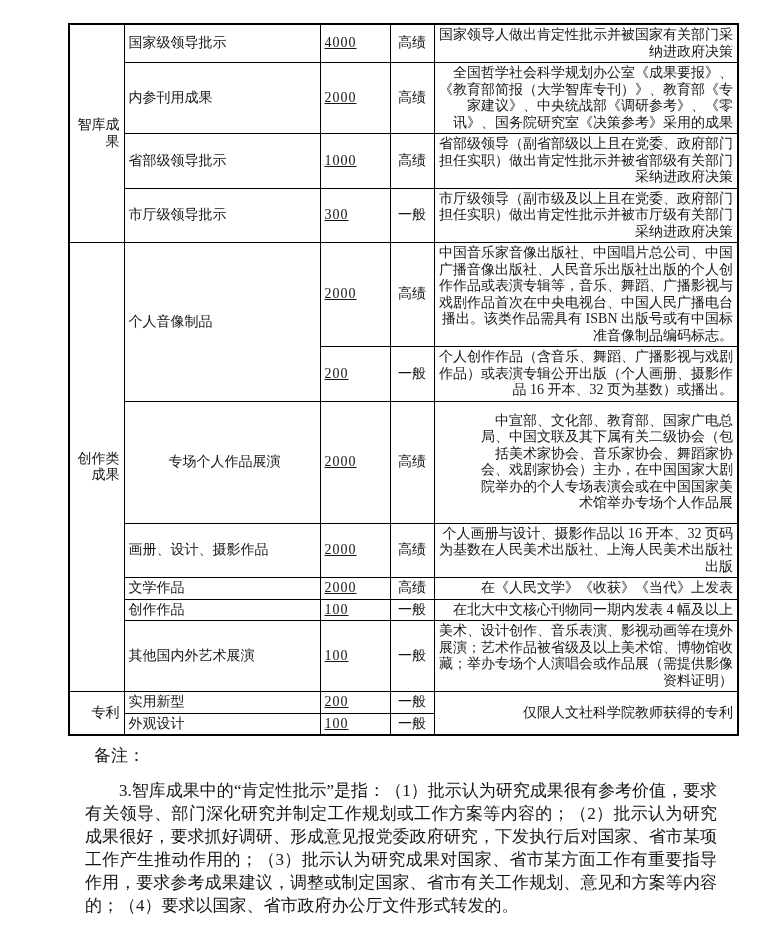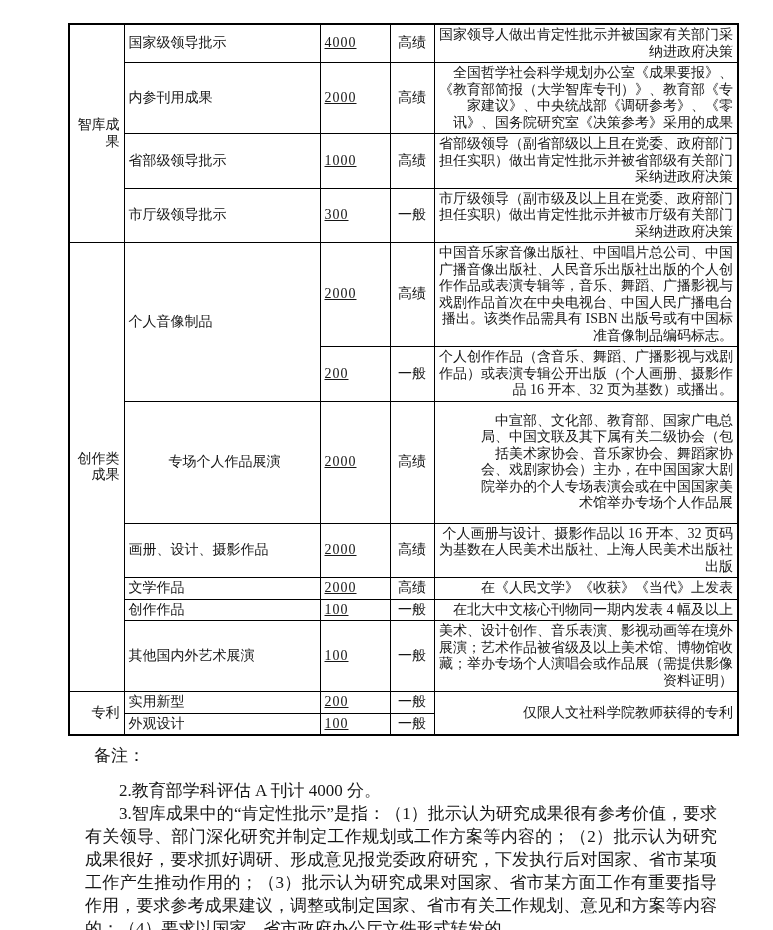--- a/index.html
+++ b/index.html
@@ -168,18 +168,17 @@
     <tr>
       <td class="item">外观设计</td>
       <td class="score">100</td>
       <td class="level">一般</td>
     </tr>
   </tbody>
     </table>
 
   <div class="notes">
     <p class="notes-label">备注：</p>
-    <p>2.教育部学科评估 A 刊计 4000 分。</p>
     <p>3.智库成果中的“肯定性批示”是指：（1）批示认为研究成果很有参考价值，要求有关领导、部门深化研究并制定工作规划或工作方案等内容的；（2）批示认为研究成果很好，要求抓好调研、形成意见报党委政府研究，下发执行后对国家、省市某项工作产生推动作用的；（3）批示认为研究成果对国家、省市某方面工作有重要指导作用，要求参考成果建议，调整或制定国家、省市有关工作规划、意见和方案等内容的；（4）要求以国家、省市政府办公厅文件形式转发的。</p>
 
   </div>
 
 </div>
 
 </body></html>

